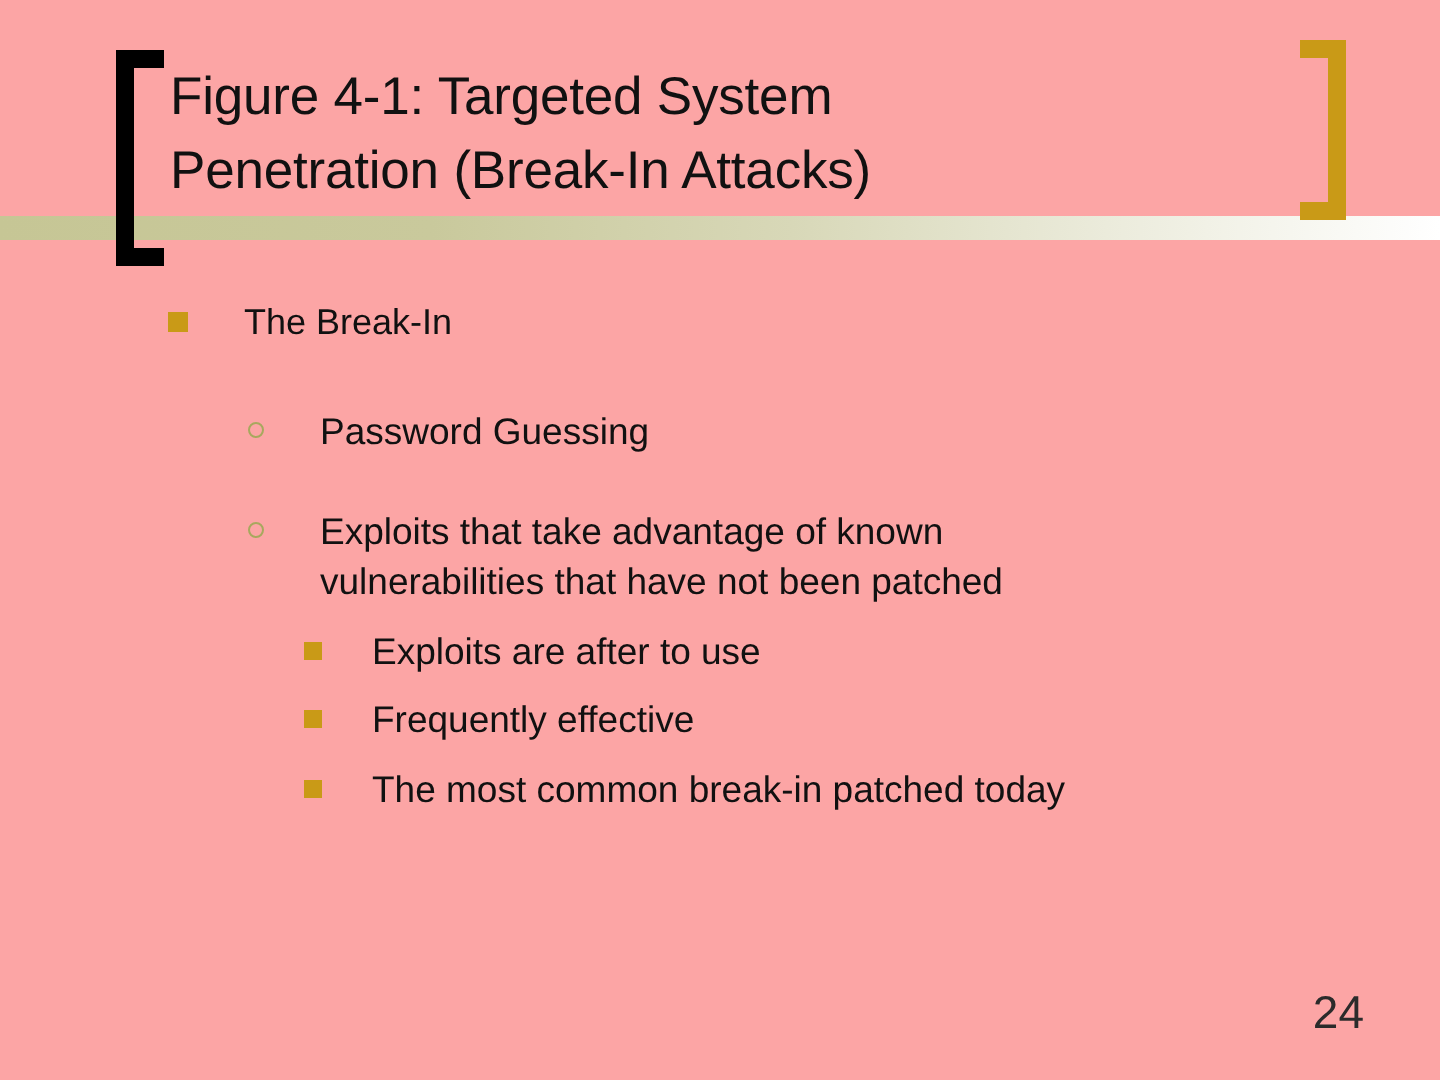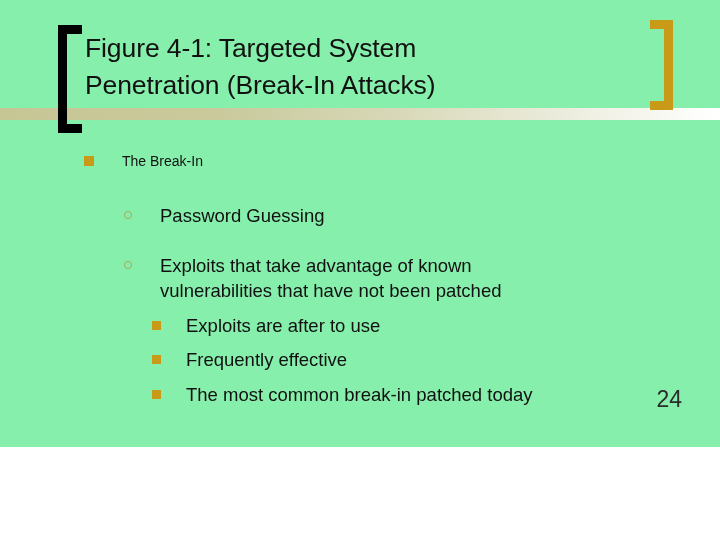--- a/index.html
+++ b/index.html
@@ -12,22 +12,22 @@
     height: 540px;
     background: #ffffff;
     font-family: "Liberation Sans", sans-serif;
     overflow: hidden;
     -webkit-font-smoothing: antialiased;
   }
 
   #slide {
     position: relative;
     width: 720px;
-    height: 447px;
-    background: #86efac;
+    height: 540px;
+    background: #fca5a5;
     box-sizing: border-box;
   }
 
   
   .header-band {
     position: absolute;
     left: 0;
     top: 108px;
     width: 720px;
     height: 12px;
@@ -98,21 +98,21 @@
 
   .li .txt {
     display: block;
     white-space: pre-line;
   }
 
   
   .lvl1 {
     margin-left: 84px;
     padding-left: 38px;
-    font-size: 14px;
+    font-size: 18px;
     line-height: 30px;
     margin-top: 8px;
   }
   .lvl1 > .bullet {
     left: 0px;
     top: 10px;
     width: 10px;
     height: 10px;
     background: #c99a17;
   }
@@ -156,21 +156,21 @@
 
   .clip-right {
     max-width: 512px;
     overflow: hidden;
   }
 
   
   .page-number {
     position: absolute;
     right: 38px;
-    bottom: 36px;
+    bottom: 22px;
     font-size: 23px;
     color: #2b2b2b;
     line-height: 1;
   }
 </style>
 </head>
 <body>
 
 <div id="slide">
 

